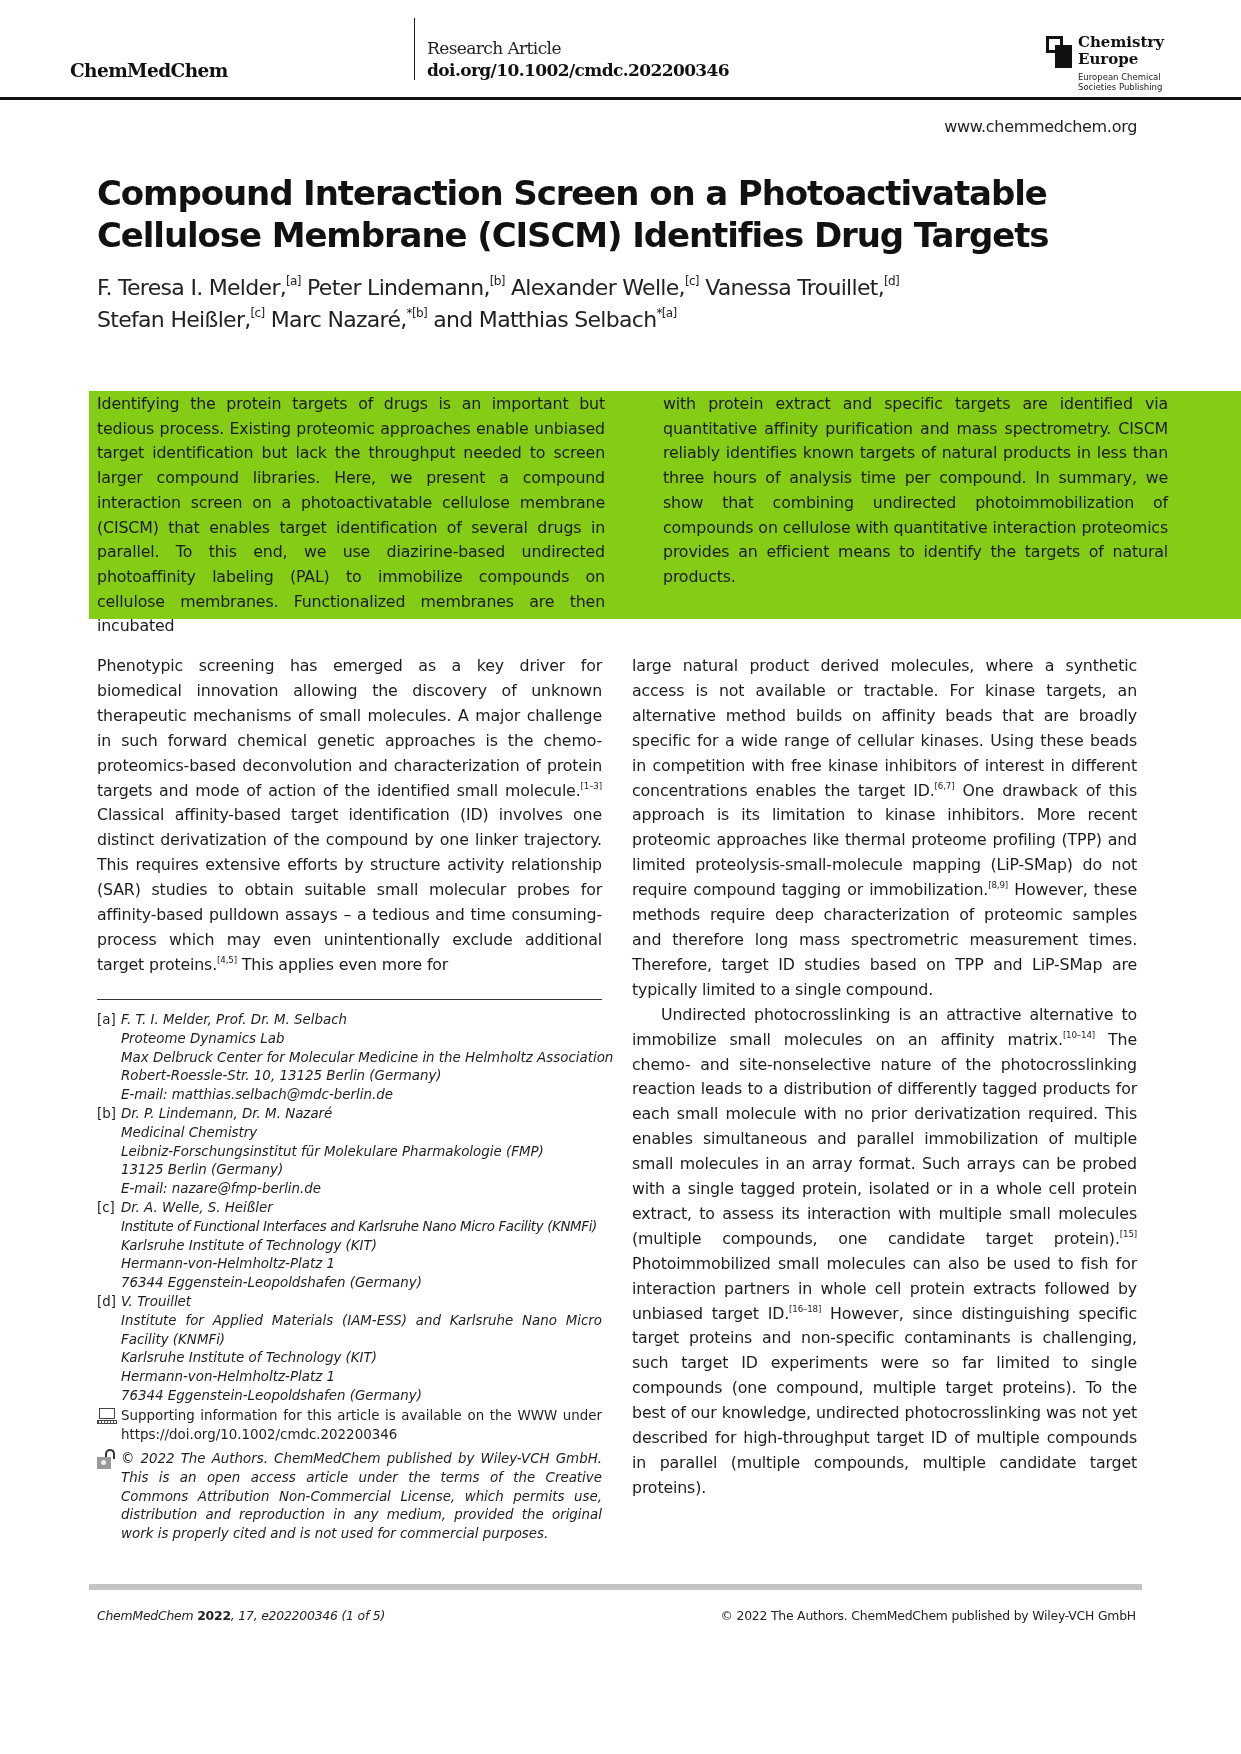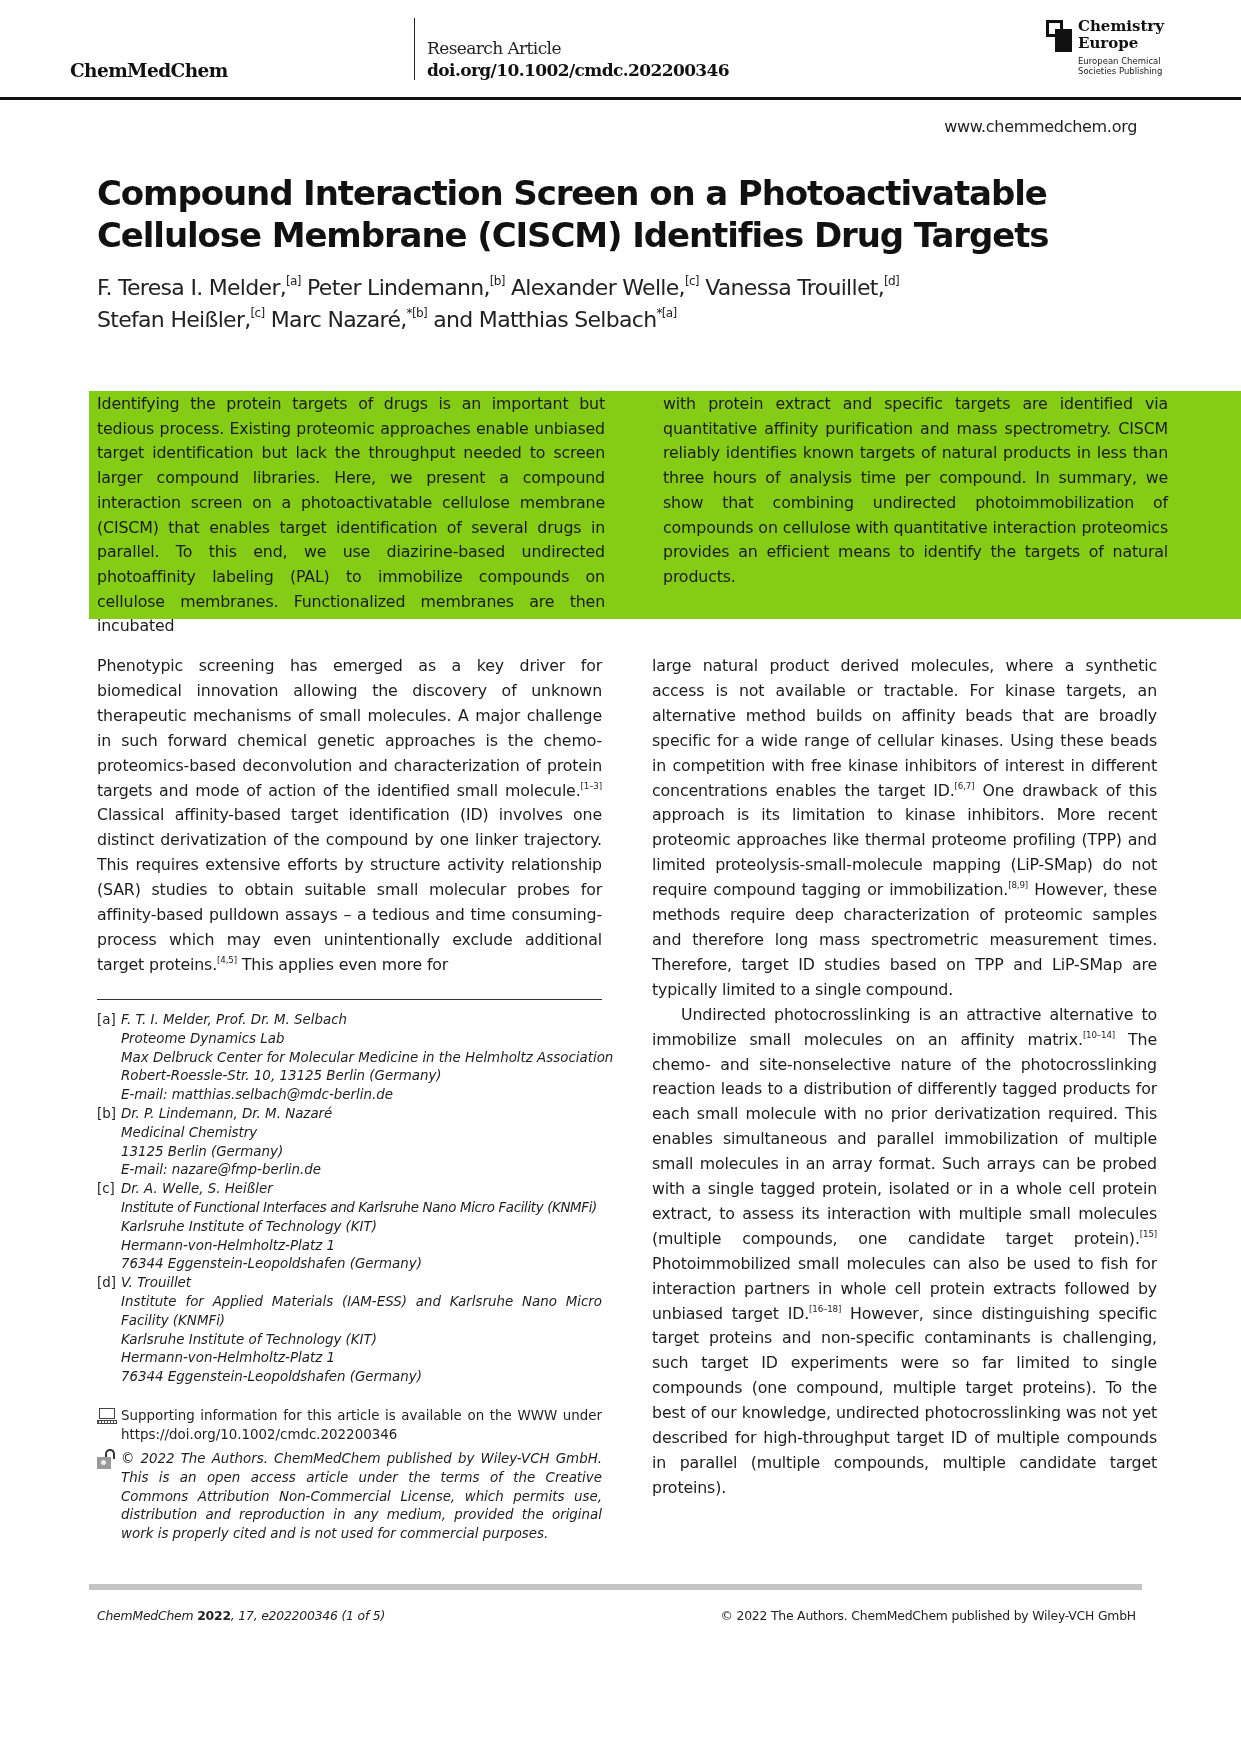--- a/index.html
+++ b/index.html
@@ -4,21 +4,21 @@
 <style>
   * { box-sizing: border-box; margin: 0; padding: 0; }
   html, body { width: 1241px; height: 1754px; background: #ffffff; }
   body { position: relative; color: #1a1a1a; font-family: "DejaVu Sans", sans-serif; overflow: hidden; }
 
   
   .hdr-journal { position: absolute; left: 70px; top: 60px; font-family: "DejaVu Serif", serif; font-weight: bold; font-size: 18.5px; letter-spacing: -0.6px; color: #111; }
   .hdr-divider { position: absolute; left: 414px; top: 18px; width: 1px; height: 62px; background: #222; }
   .hdr-type { position: absolute; left: 427px; top: 38px; font-family: "DejaVu Serif", serif; font-size: 17px; letter-spacing: -0.6px; color: #222; }
   .hdr-doi { position: absolute; left: 427px; top: 60px; font-family: "DejaVu Serif", serif; font-weight: bold; font-size: 17px; letter-spacing: -0.6px; color: #111; }
-  .logo { position: absolute; left: 1046px; top: 18px; width: 150px; height: 64px; text-decoration: underline; }
+  .logo { position: absolute; left: 1046px; top: 34px; width: 150px; height: 64px; text-decoration: underline; }
   .logo-mark { position: absolute; left: 0; top: 2px; width: 26px; height: 32px; }
   .logo-mark .sq1 { position: absolute; left: 0; top: 0; width: 17px; height: 17px; border: 3px solid #111; background: #fff; }
   .logo-mark .sq2 { position: absolute; left: 9px; top: 9px; width: 17px; height: 23px; background: #111; }
   .logo-t1 { position: absolute; left: 32px; top: 0; font-family: "DejaVu Serif", serif; font-weight: bold; font-size: 15px; line-height: 17px; color: #111; }
   .logo-t2 { position: absolute; left: 32px; top: 17px; font-family: "DejaVu Serif", serif; font-weight: bold; font-size: 15px; line-height: 17px; color: #111; }
   .logo-s1 { position: absolute; left: 32px; top: 38px; font-size: 8.5px; line-height: 10px; color: #222; white-space: nowrap; text-align: center; }
   .logo-s2 { position: absolute; left: 32px; top: 48px; font-size: 8.5px; line-height: 10px; color: #222; white-space: nowrap; }
   .hdr-rule { position: absolute; left: 0; top: 97px; width: 1241px; height: 3px; background: #111; }
   .hdr-web { position: absolute; right: 104px; top: 117px; font-size: 16px; color: #222; letter-spacing: -0.3px; }
 
@@ -29,21 +29,21 @@
 
   
   .abstract { position: absolute; left: 89px; top: 391px; width: 1212px; height: 228px; background: #84cc16; }
   .abs-col { position: absolute; top: 1px; width: 508px; font-size: 15.8px; line-height: 24.7px; text-align: justify; color: #1c1c1c; letter-spacing: -0.15px; }
   .abs-col.left { left: 8px; }
   .abs-col.right { left: 542px; width: 505px; margin-left: 32px; }
 
   
   .col { position: absolute; width: 505px; font-size: 15.8px; line-height: 24.9px; text-align: justify; color: #1c1c1c; letter-spacing: -0.15px; }
   .col-left { left: 97px; top: 654px; }
-  .col-right { left: 632px; top: 654px; margin-left: 20px; }
+  .col-right { left: 632px; top: 654px; }
   .col p.indent { text-indent: 29px; }
 
   .fn-rule { position: absolute; left: 97px; top: 999px; width: 505px; height: 1px; background: #333; }
   .affils { position: absolute; left: 97px; top: 1011px; width: 505px; font-size: 13.4px; line-height: 18.8px; color: #1e1e1e; }
   .affil { position: relative; padding-left: 24px; }
   .affil .tag { position: absolute; left: 0; top: 0; font-style: normal; }
   .affil .line { font-style: italic; display: block; white-space: nowrap; }
   .affil .line.wrap { white-space: normal; text-align: justify; }
 
   .note { position: absolute; left: 97px; width: 505px; font-size: 13.4px; line-height: 18.8px; color: #1e1e1e; padding-left: 24px; text-align: justify; }
@@ -115,20 +115,21 @@
     <span class="line">F. T. I. Melder, Prof. Dr. M. Selbach</span>
     <span class="line">Proteome Dynamics Lab</span>
     <span class="line">Max Delbruck Center for Molecular Medicine in the Helmholtz Association</span>
     <span class="line">Robert-Roessle-Str. 10, 13125 Berlin (Germany)</span>
     <span class="line">E-mail: matthias.selbach@mdc-berlin.de</span>
   </div>
   <div class="affil">
     <span class="tag">[b]</span>
     <span class="line">Dr. P. Lindemann, Dr. M. Nazaré</span>
     <span class="line">Medicinal Chemistry</span>
+    <span class="line">Leibniz-Forschungsinstitut für Molekulare Pharmakologie (FMP)</span>
     <span class="line">13125 Berlin (Germany)</span>
     <span class="line">E-mail: nazare@fmp-berlin.de</span>
   </div>
   <div class="affil">
     <span class="tag">[c]</span>
     <span class="line">Dr. A. Welle, S. Heißler</span>
     <span class="line" style="letter-spacing:-0.35px">Institute of Functional Interfaces and Karlsruhe Nano Micro Facility (KNMFi)</span>
     <span class="line">Karlsruhe Institute of Technology (KIT)</span>
     <span class="line">Hermann-von-Helmholtz-Platz 1</span>
     <span class="line">76344 Eggenstein-Leopoldshafen (Germany)</span>

